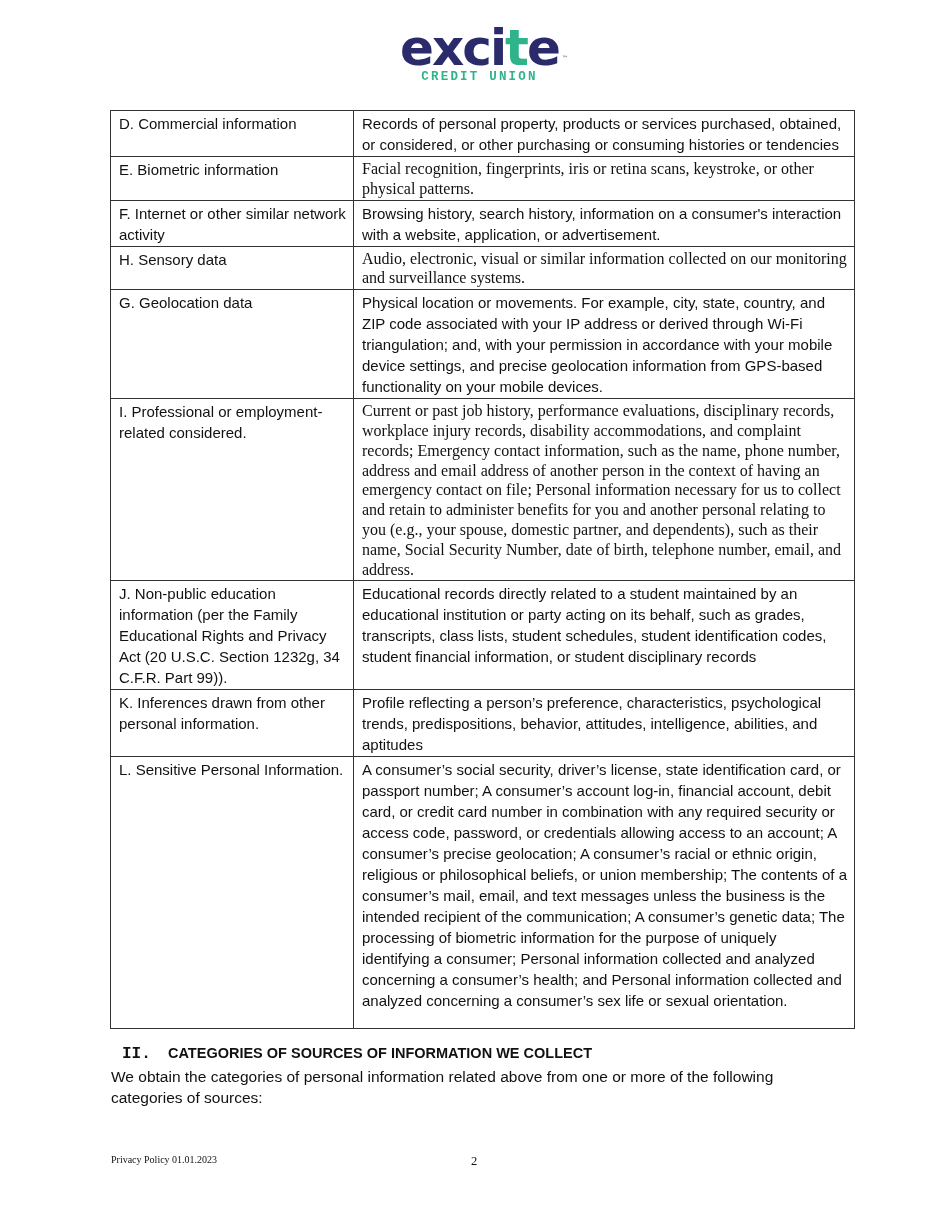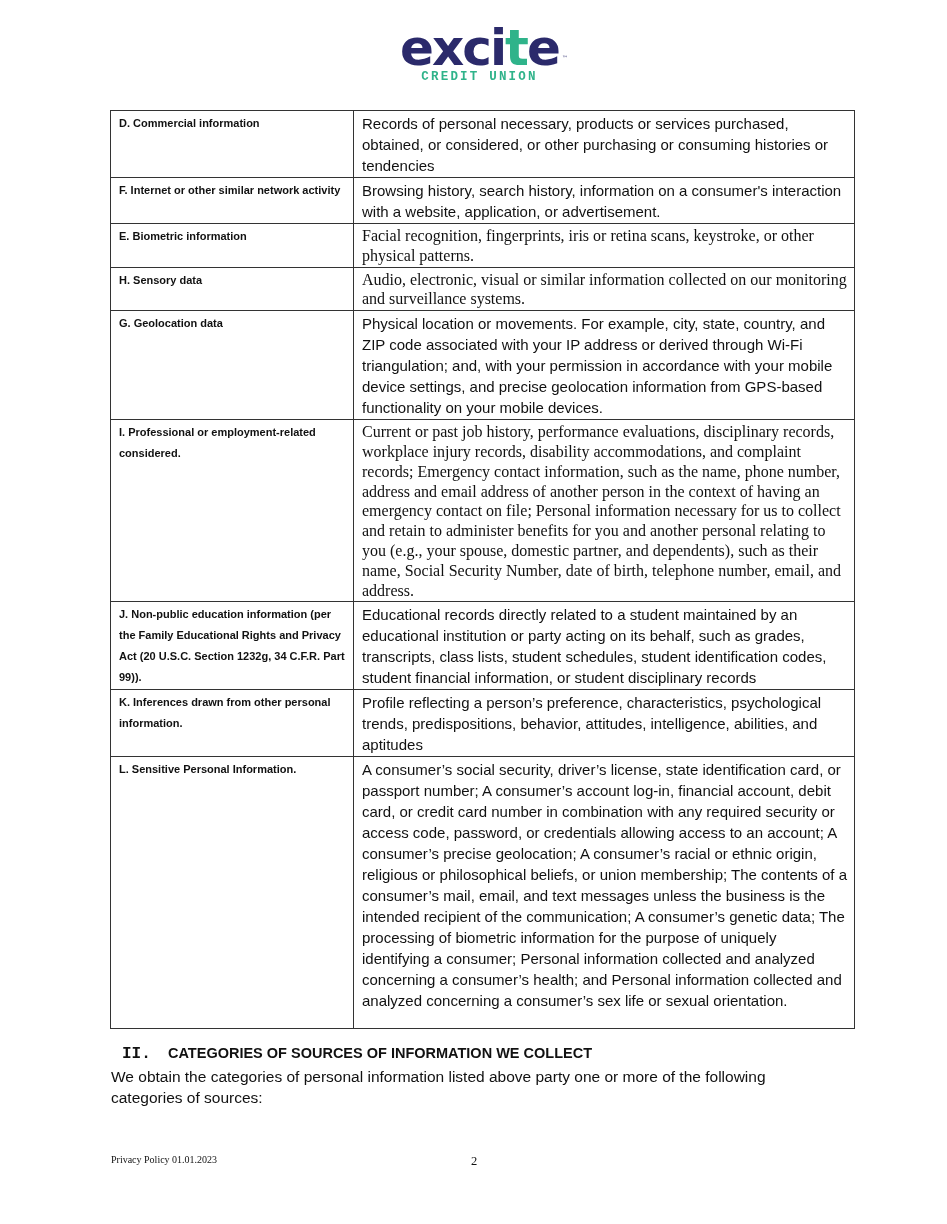--- a/index.html
+++ b/index.html
@@ -5,21 +5,21 @@
   html, body { margin: 0; padding: 0; background: #ffffff; }
   body { width: 947px; height: 1224px; position: relative; overflow: hidden; color: #111; }
   .logo { position: absolute; left: 0; top: 22px; width: 947px; text-align: center; padding-left: 6px; }
   .logo-word { font-family: "DejaVu Sans", sans-serif; font-weight: bold; font-size: 50px; letter-spacing: -2px; line-height: 52px; color: #2b2a6b; display: inline-block; position: relative; }
   .logo-word .accent { color: #2fb38a; }
   .logo-word .tm { position: absolute; right: -9px; top: 10px; font-size: 6px; color: #2b2a6b; letter-spacing: 0; font-weight: normal; }
   .logo-sub { font-family: Liberation Mono, monospace; font-weight: bold; font-size: 12.5px; letter-spacing: 2.2px; color: #2fb38a; margin-top: -4px; }
 
   table.cats { position: absolute; left: 110px; top: 110px; width: 745px; border-collapse: collapse; }
   table.cats td { border: 1.5px solid #333; vertical-align: top; padding: 2px 7px 1px 8px; font-size: 15.5px; line-height: 21px; }
-  table.cats td.label { width: 227px; font-family: "Liberation Sans", sans-serif; font-size: 11px; line-height: 21px; font-weight: bold; }
+  table.cats td.label { width: 227px; font-family: "Liberation Sans", sans-serif; font-size: 15px; line-height: 21px; }
   table.cats td.desc { font-family: "Liberation Sans", sans-serif; font-size: 15px; line-height: 21px; }
   table.cats td.desc.serif { font-family: "Liberation Serif", serif; font-size: 16px; line-height: 19.8px; }
   tr.row-l td { height: 268px; margin-left: 25px; }
 
   .section-heading { position: absolute; left: 122px; top: 1045px; font-family: "Liberation Sans", sans-serif; font-weight: bold; font-size: 14.5px; }
   .section-heading .num { font-family: Liberation Mono, monospace; font-size: 16px; display: inline-block; width: 46px; }
   .section-body { position: absolute; left: 111px; top: 1066px; width: 700px; font-family: "Liberation Sans", sans-serif; font-size: 15.5px; line-height: 21px; }
   .footer-left { position: absolute; left: 111px; top: 1154px; font-family: "Liberation Serif", serif; font-size: 10px; }
   .footer-page { position: absolute; left: 471px; top: 1154px; font-family: "Liberation Serif", serif; font-size: 12.5px; }
 </style>
@@ -28,29 +28,29 @@
 
 <div class="logo">
   <div class="logo-word"><span>exci</span><span class="accent">t</span><span>e</span><span class="tm">™</span></div>
   <div class="logo-sub">CREDIT UNION</div>
 </div>
 
 <table class="cats">
   <tbody>
     <tr class="row-d">
       <td class="label">D. Commercial information</td>
-      <td class="desc">Records of personal necessary, products or services purchased, obtained, or considered, or other purchasing or consuming histories or tendencies</td>
+      <td class="desc">Records of personal property, products or services purchased, obtained, or considered, or other purchasing or consuming histories or tendencies</td>
+    </tr>
+    <tr>
+      <td class="label">E. Biometric information</td>
+      <td class="desc serif">Facial recognition, fingerprints, iris or retina scans, keystroke, or other physical patterns.</td>
     </tr>
     <tr>
       <td class="label">F. Internet or other similar network activity</td>
       <td class="desc">Browsing history, search history, information on a consumer's interaction with a website, application, or advertisement.</td>
-    </tr>
-    <tr>
-      <td class="label">E. Biometric information</td>
-      <td class="desc serif">Facial recognition, fingerprints, iris or retina scans, keystroke, or other physical patterns.</td>
     </tr>
     <tr>
       <td class="label">H. Sensory data</td>
       <td class="desc serif">Audio, electronic, visual or similar information collected on our monitoring and surveillance systems.</td>
     </tr>
     <tr>
       <td class="label">G. Geolocation data</td>
       <td class="desc">Physical location or movements.  For example, city, state, country, and ZIP code associated with your IP address or derived through Wi-Fi triangulation; and, with your permission in accordance with your mobile device settings, and precise geolocation information from GPS-based functionality on your mobile devices.</td>
     </tr>
     <tr>
@@ -68,16 +68,16 @@
     <tr class="row-l">
       <td class="label">L. Sensitive Personal Information.</td>
       <td class="desc">A consumer’s social security, driver’s license, state identification card, or passport number; A consumer’s account log-in, financial account, debit card, or credit card number in combination with any required security or access code, password, or credentials allowing access to an account; A consumer’s precise geolocation; A consumer’s racial or ethnic origin, religious or philosophical beliefs, or union membership; The contents of a consumer’s mail, email, and text messages unless the business is the intended recipient of the communication; A consumer’s genetic data; The processing of biometric information for the purpose of uniquely identifying a consumer; Personal information collected and analyzed concerning a consumer’s health; and Personal information collected and analyzed concerning a consumer’s sex life or sexual orientation.</td>
     </tr>
   </tbody>
 </table>
 
 <div class="section-heading">
   <span class="num">II.</span><span>CATEGORIES OF SOURCES OF INFORMATION WE COLLECT</span>
 </div>
-<div class="section-body">We obtain the categories of personal information listed above party one or more of the following categories of sources:</div>
+<div class="section-body">We obtain the categories of personal information related above from one or more of the following categories of sources:</div>
 
 <div class="footer-left">Privacy Policy 01.01.2023</div>
 <div class="footer-page">2</div>
 
 </body></html>

